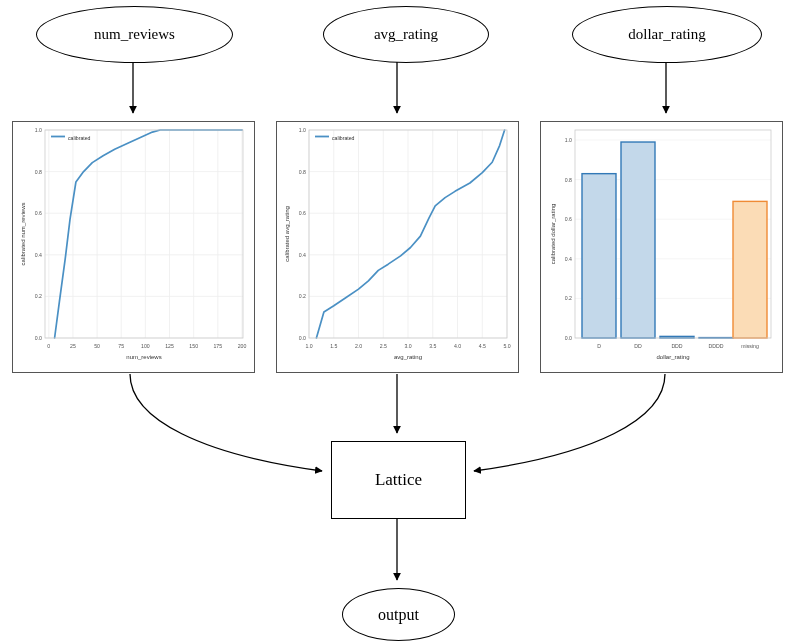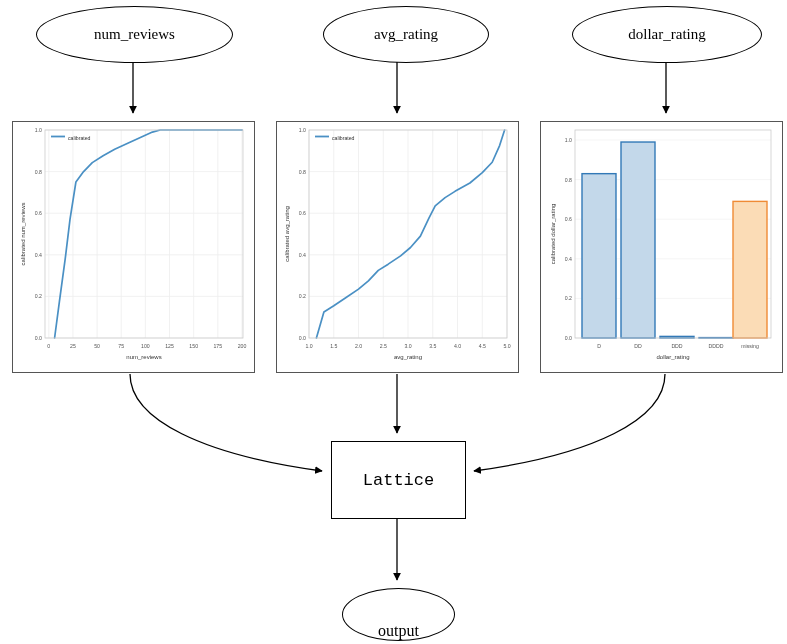--- a/index.html
+++ b/index.html
@@ -5,21 +5,21 @@
   html,body{margin:0;padding:0;background:#ffffff;}
   body{width:787px;height:644px;position:relative;
        font-family:"Liberation Serif",serif;overflow:hidden;}
   #stage{position:absolute;left:4px;top:0;width:787px;height:644px;}
 
   .node-ellipse{position:absolute;border:1.3px solid #000;border-radius:50%;
      background:#fff;display:flex;align-items:center;justify-content:center;
      font-family:"Liberation Serif",serif;font-size:15px;color:#000;}
   .node-box{position:absolute;border:1.5px solid #000;background:#fff;
      display:flex;align-items:center;justify-content:center;
-     font-family:Liberation Mono, monospace;font-size:17px;color:#000;}
+     font-family:Liberation Serif, serif;font-size:17px;color:#000;}
 
   .chart-node{position:absolute;border:1.5px solid #555;background:#fff;
      box-sizing:border-box;}
   .chart-inner{position:absolute;left:0;top:0;right:0;bottom:0;background:#fff;}
 
   .plot-svg{display:block;}
 
   svg.edges{position:absolute;left:0;top:0;width:787px;height:644px;
      pointer-events:none;}
 </style>
@@ -197,21 +197,21 @@
         <text x="132" y="237" text-anchor="middle" font-family="'Liberation Sans',sans-serif" font-size="6" fill="#333333">dollar_rating</text>
         <text x="14" y="112" text-anchor="middle" font-family="'Liberation Sans',sans-serif" font-size="6" fill="#333333" transform="rotate(-90 14 112)">calibrated dollar_rating</text>
       </svg>
     </div>
   </div>
 
   <div class="node-box" style="left:327px;top:441px;width:133px;height:76px;">
     <span>Lattice</span>
   </div>
 
-  <div class="node-ellipse" style="left:338px;top:588px;width:111px;height:51px;font-size:16px;align-items:flex-end;">
+  <div class="node-ellipse" style="left:338px;top:588px;width:111px;height:51px;font-size:16px;">
     <span>output</span>
   </div>
 
   <svg class="edges" viewBox="0 0 787 644">
     <defs>
       <marker id="arrow" viewBox="0 0 10 10" refX="9" refY="5" markerWidth="6" markerHeight="6" orient="auto-start-reverse">
         <path d="M 0 0 L 10 5 L 0 10 z" fill="#000000"></path>
       </marker>
     </defs>
 

